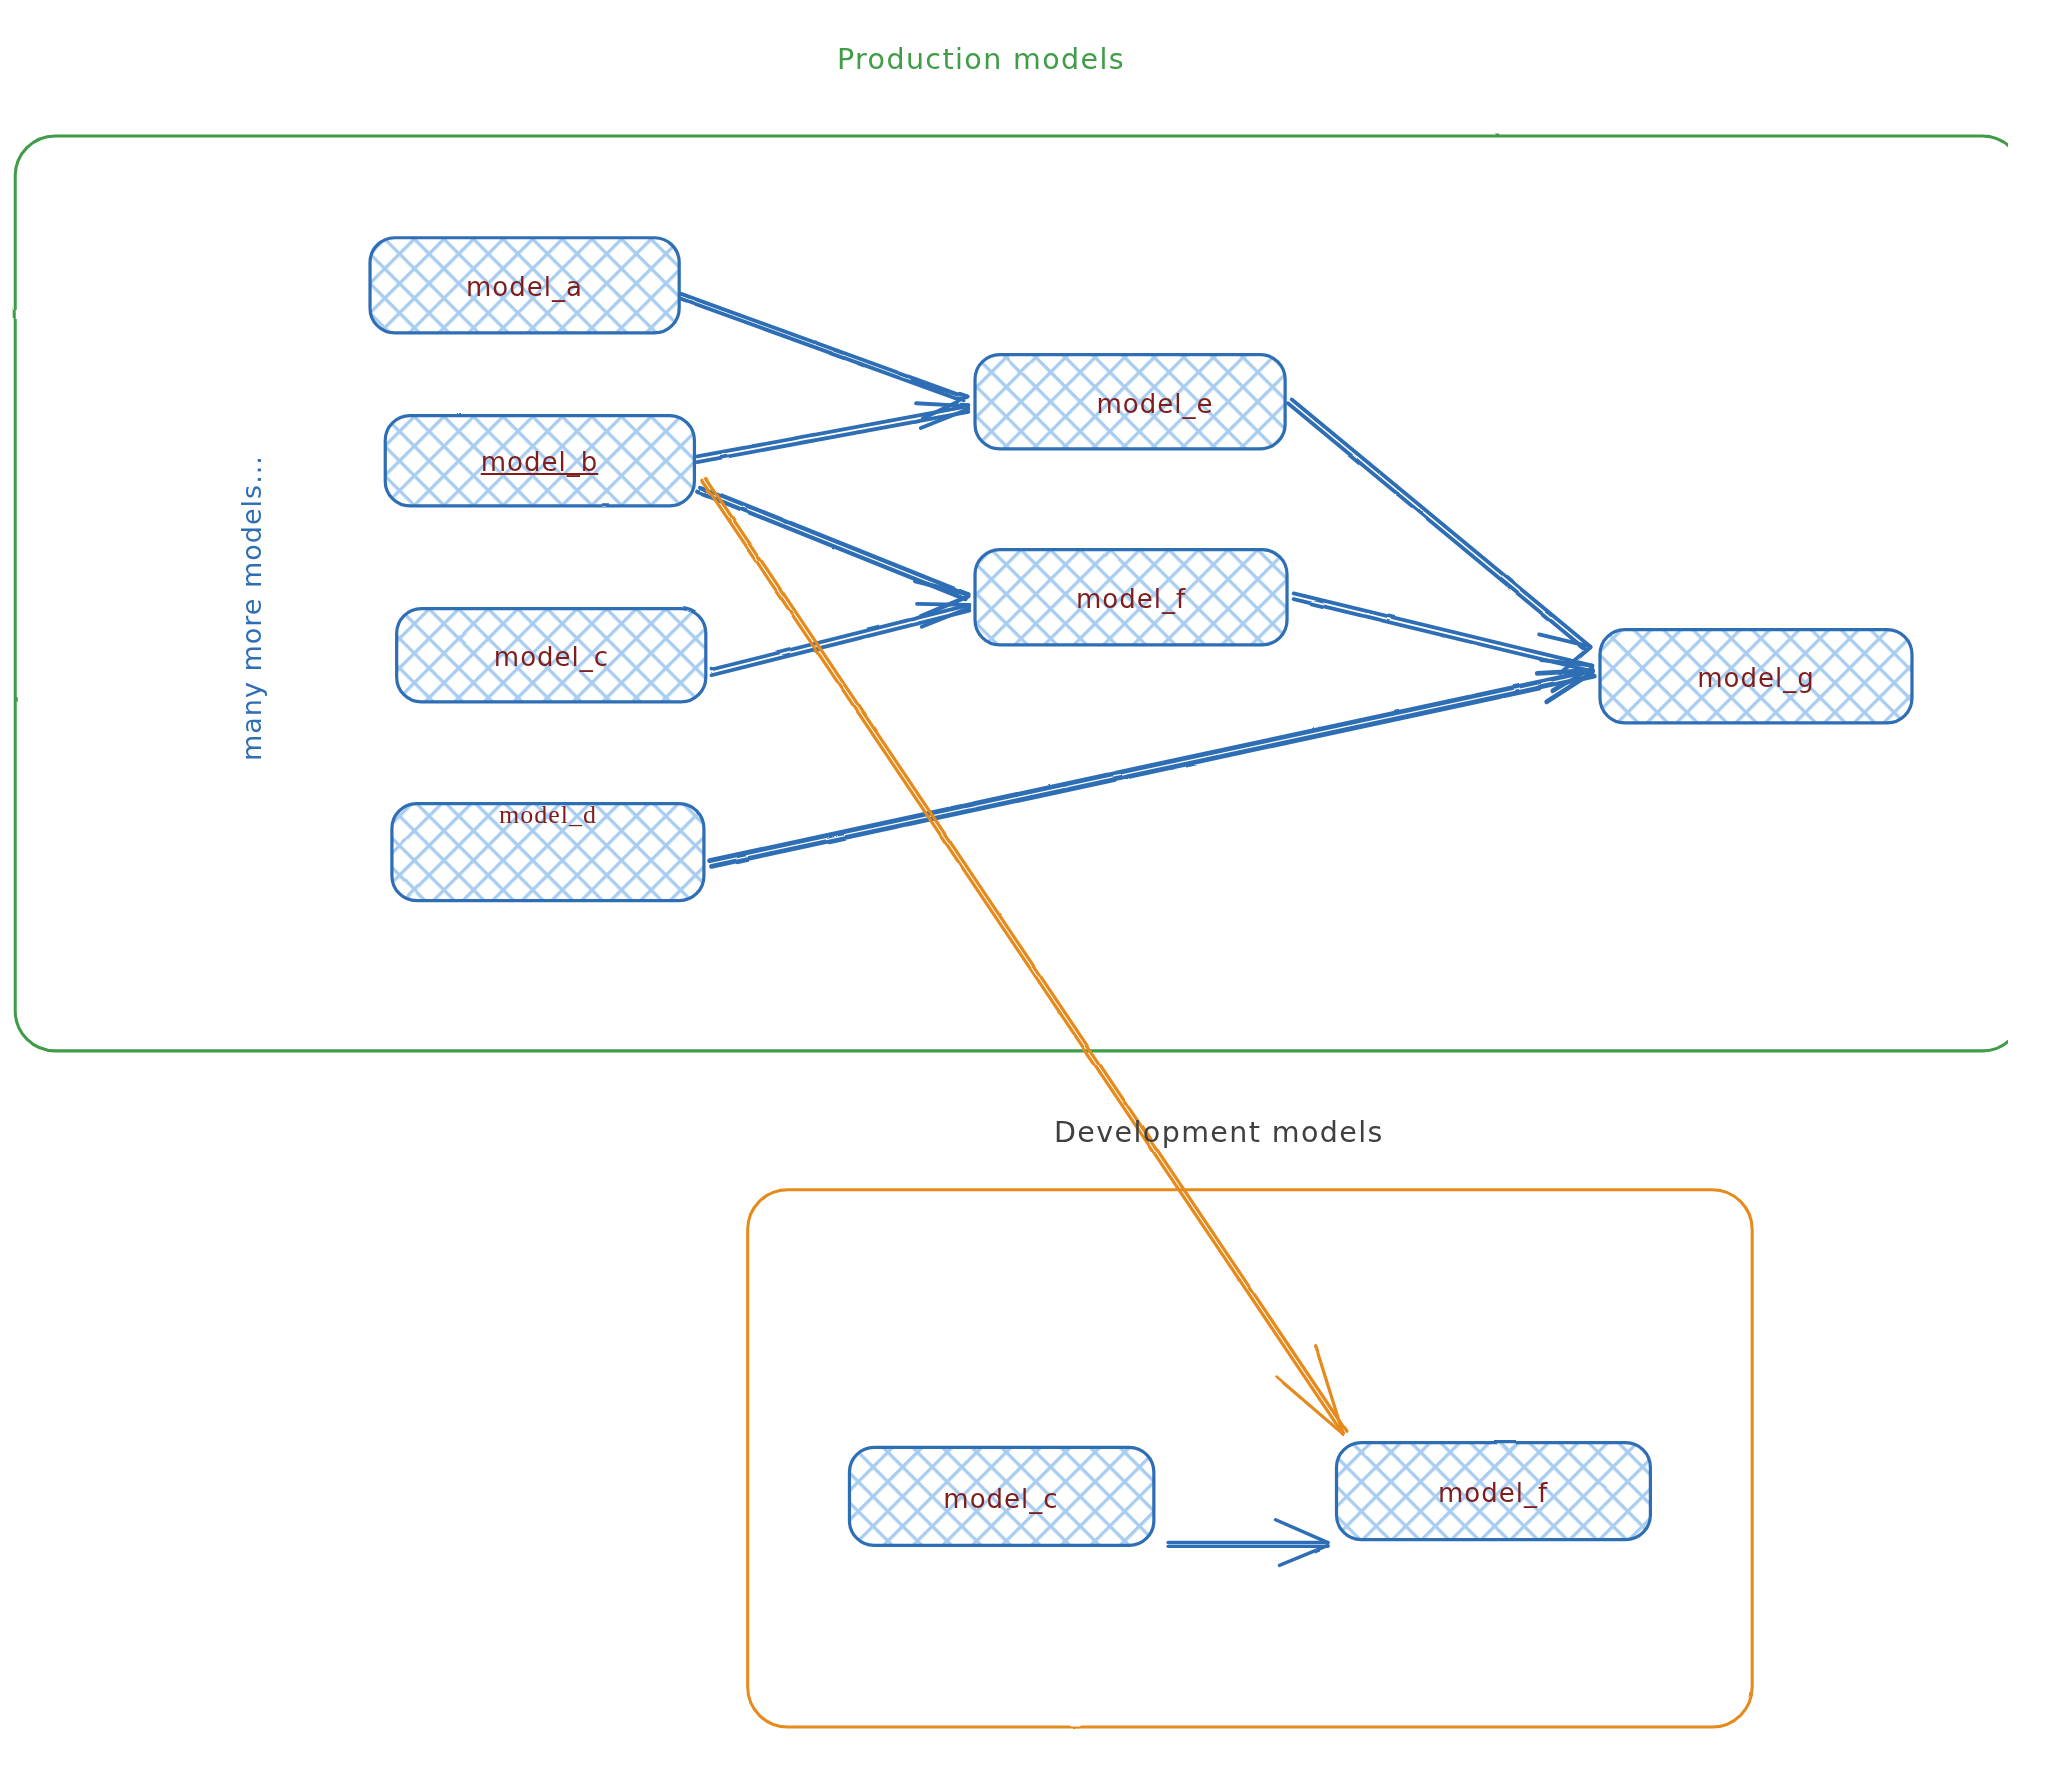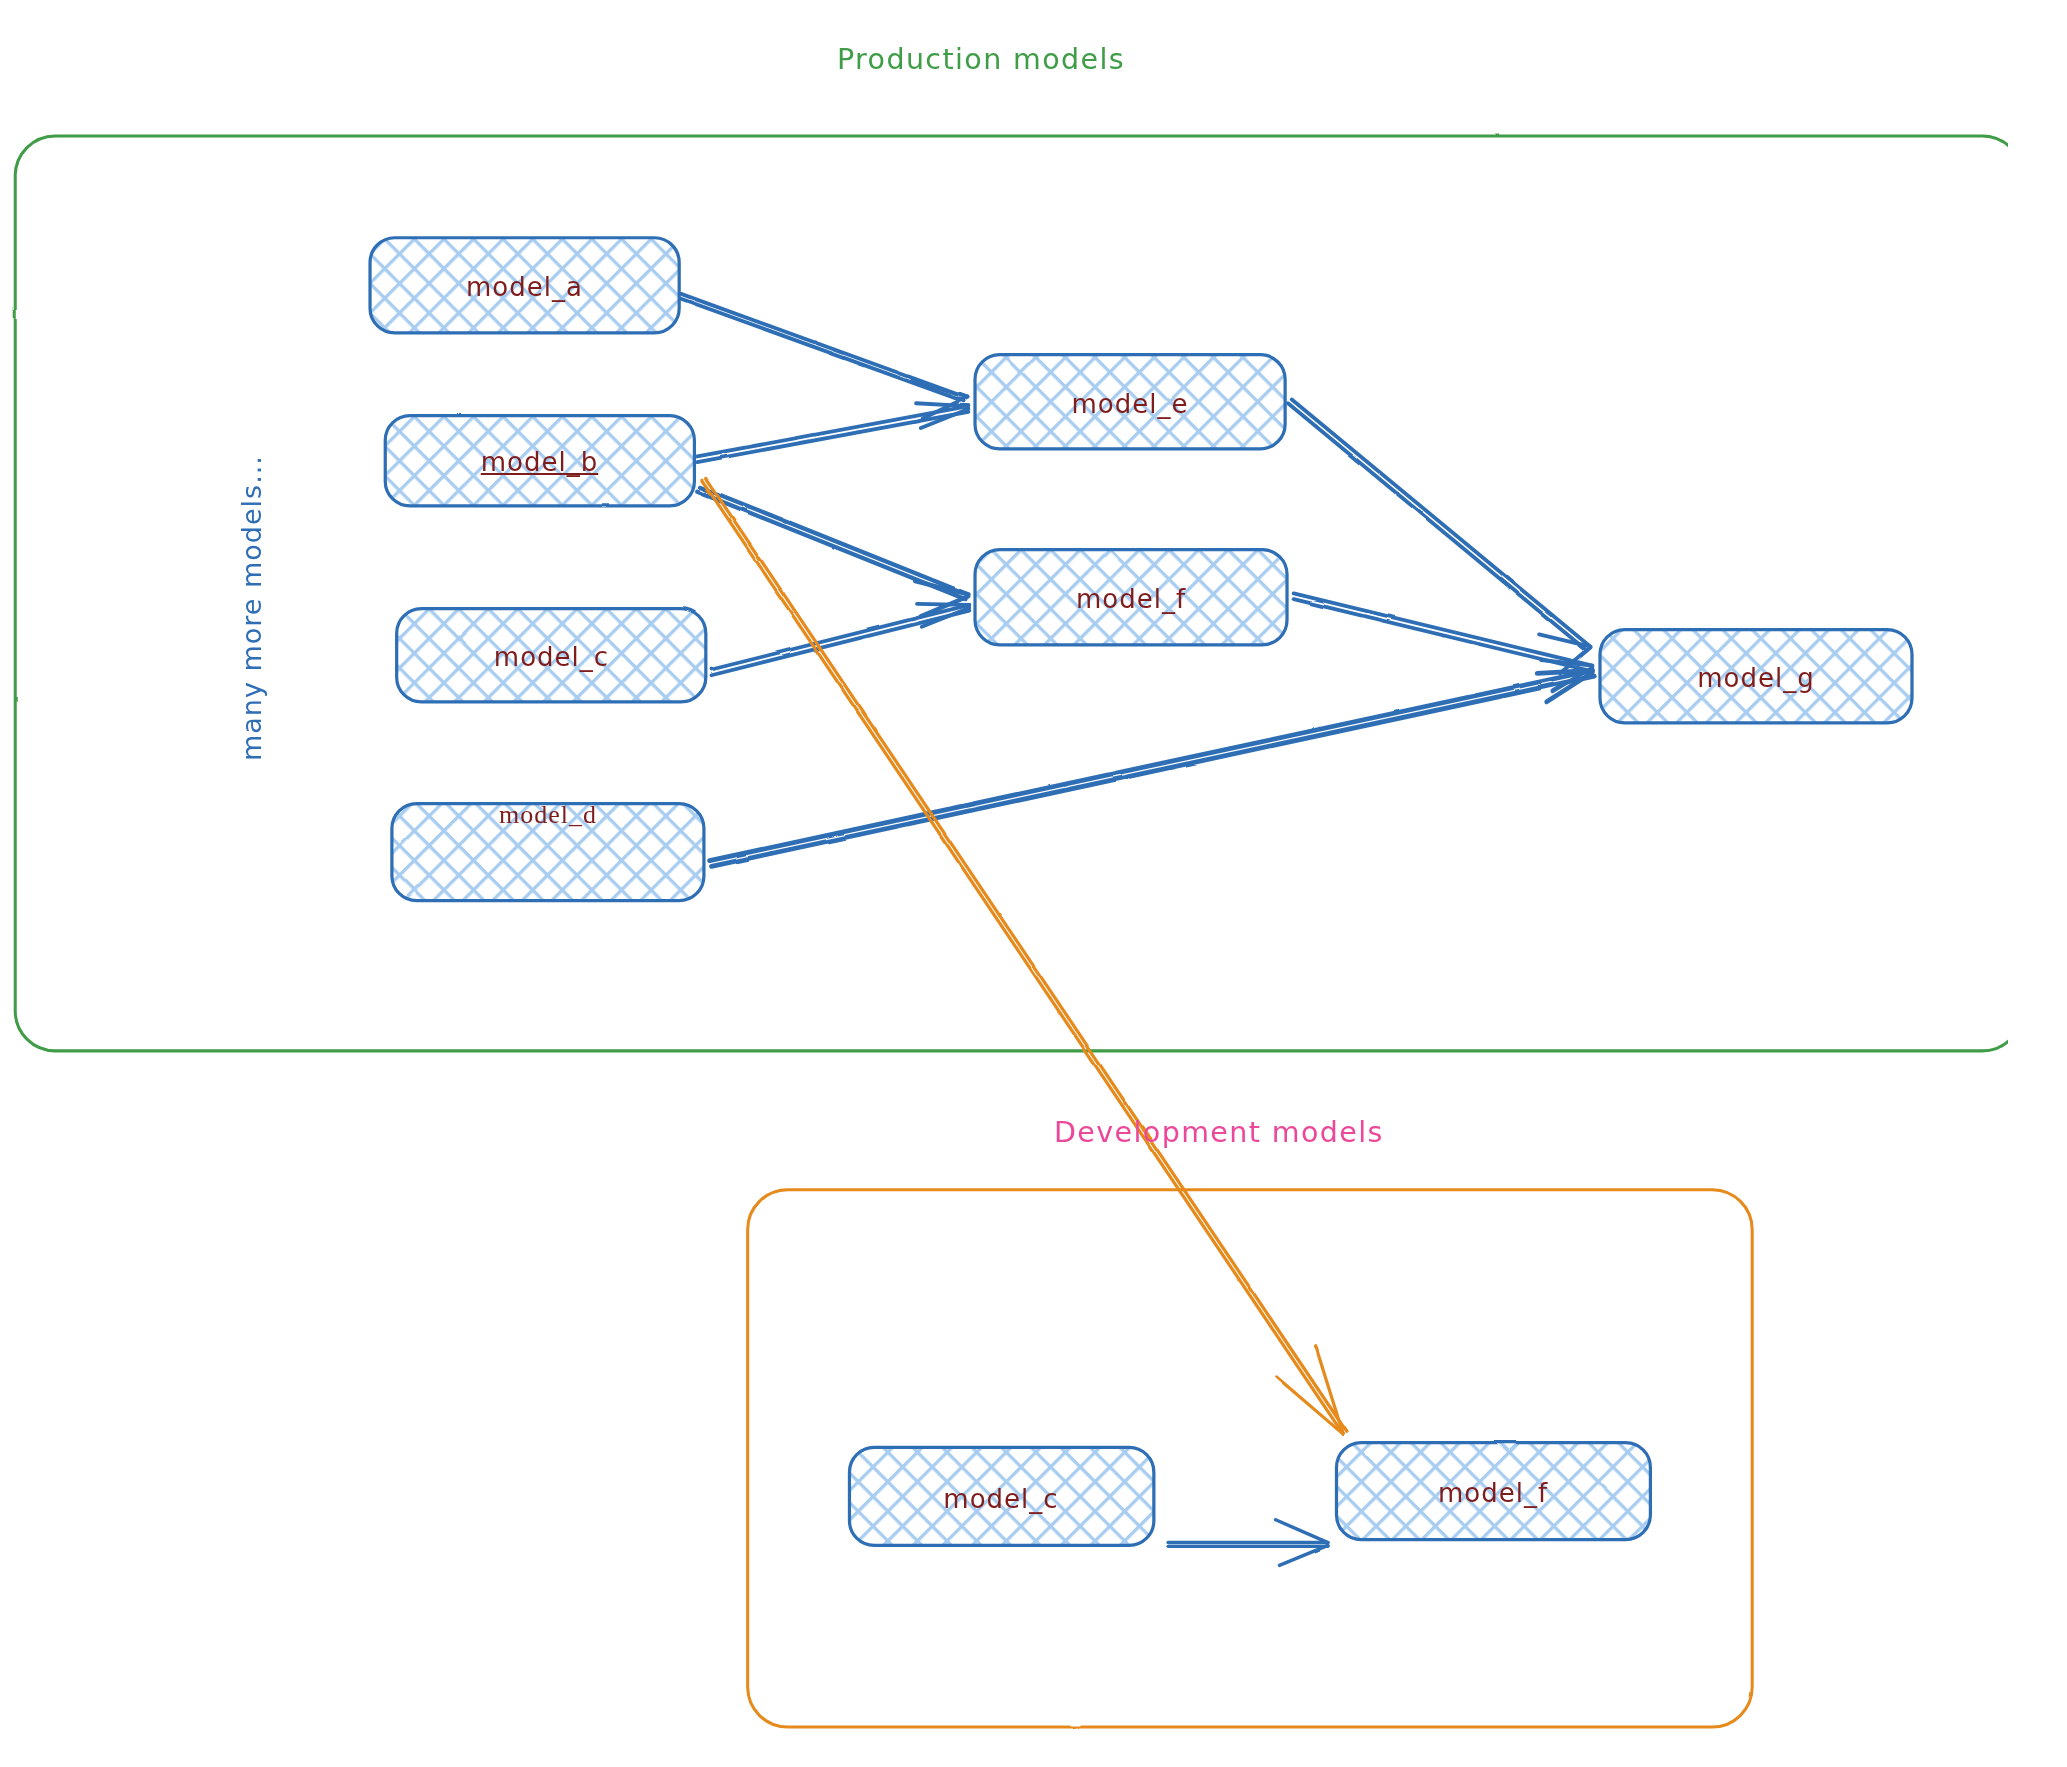--- a/index.html
+++ b/index.html
@@ -27,21 +27,21 @@
   }
   .group-title {
     position: absolute;
     font-family: "DejaVu Sans", sans-serif;
     font-size: 28.5px;
     letter-spacing: 1.4px;
     white-space: nowrap;
     font-weight: 500;
   }
   #title-production { color: #3f9c47; }
-  #title-development { color: #ec4899; }
+  #title-development { color: #404040; }
 
   .side-note {
     position: absolute;
     font-family: "DejaVu Sans", sans-serif;
     font-size: 27px;
     color: #2f6eb5;
     letter-spacing: 1px;
     white-space: nowrap;
     transform-origin: left top;
     transform: rotate(-90deg);
@@ -193,20 +193,20 @@
   <div class="group-title" id="title-production" style="left:837px; top:43px;">Production models</div>
 
   <div class="group-title" id="title-development" style="left:1054px; top:1116px;">Development models</div>
 
   <div class="side-note" style="left:236px; top:761px;">many more models...</div>
 
   <div class="node-label" style="left:370px; top:272px; width:309px;">model_a</div>
   <div class="node-label" style="left:385px; top:447px; width:309px;text-decoration:underline;">model_b</div>
   <div class="node-label" style="left:397px; top:642px; width:309px;">model_c</div>
   <div class="node-label" style="left:392px; top:800px; width:312px;font-family:Liberation Serif, serif;">model_d</div>
-  <div class="node-label" style="left:975px; top:389px; width:310px;">model_e</div>
+  <div class="node-label" style="left:975px; top:389px; width:310px;padding-left:25px;">model_e</div>
   <div class="node-label" style="left:975px; top:584px; width:312px;">model_f</div>
   <div class="node-label" style="left:1600px; top:663px; width:312px;">model_g</div>
   <div class="node-label" style="left:849px; top:1484px; width:304px;">model_c</div>
   <div class="node-label" style="left:1336px; top:1478px; width:314px;">model_f</div>
 
 </div>
 
 
 </body></html>

